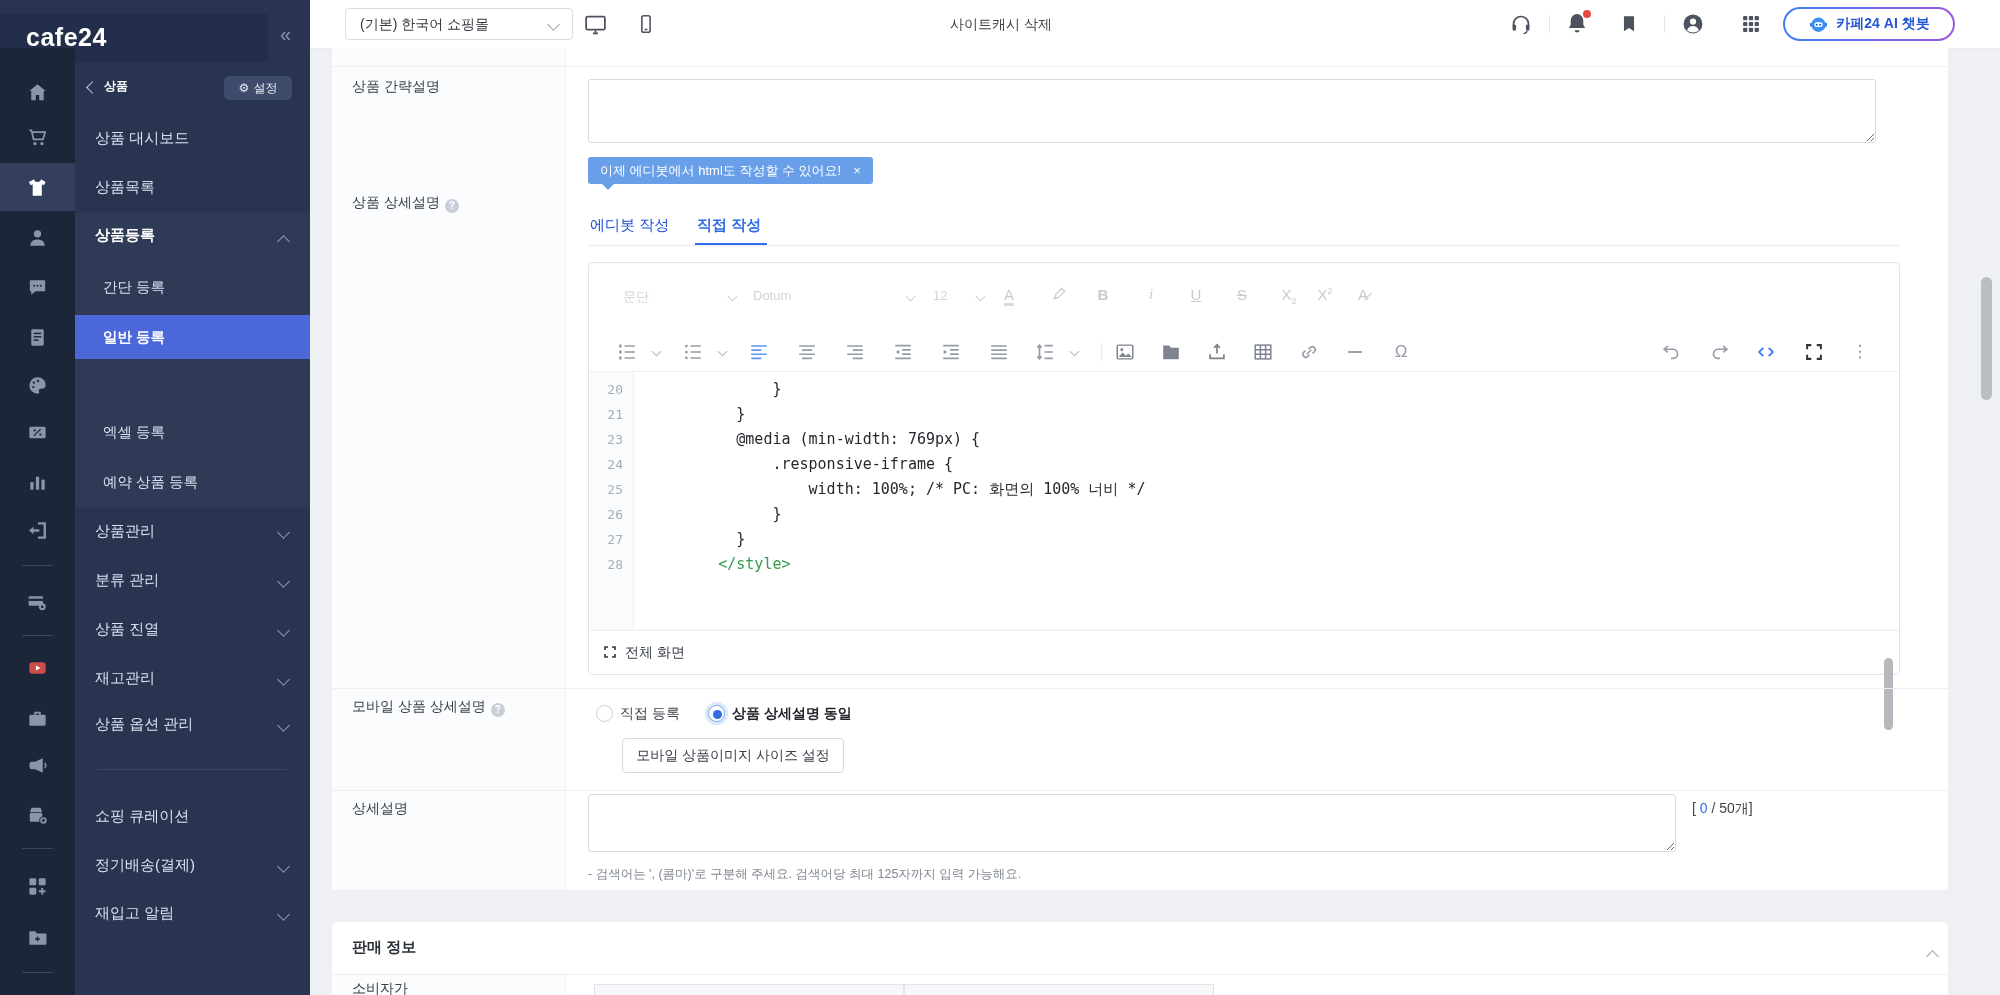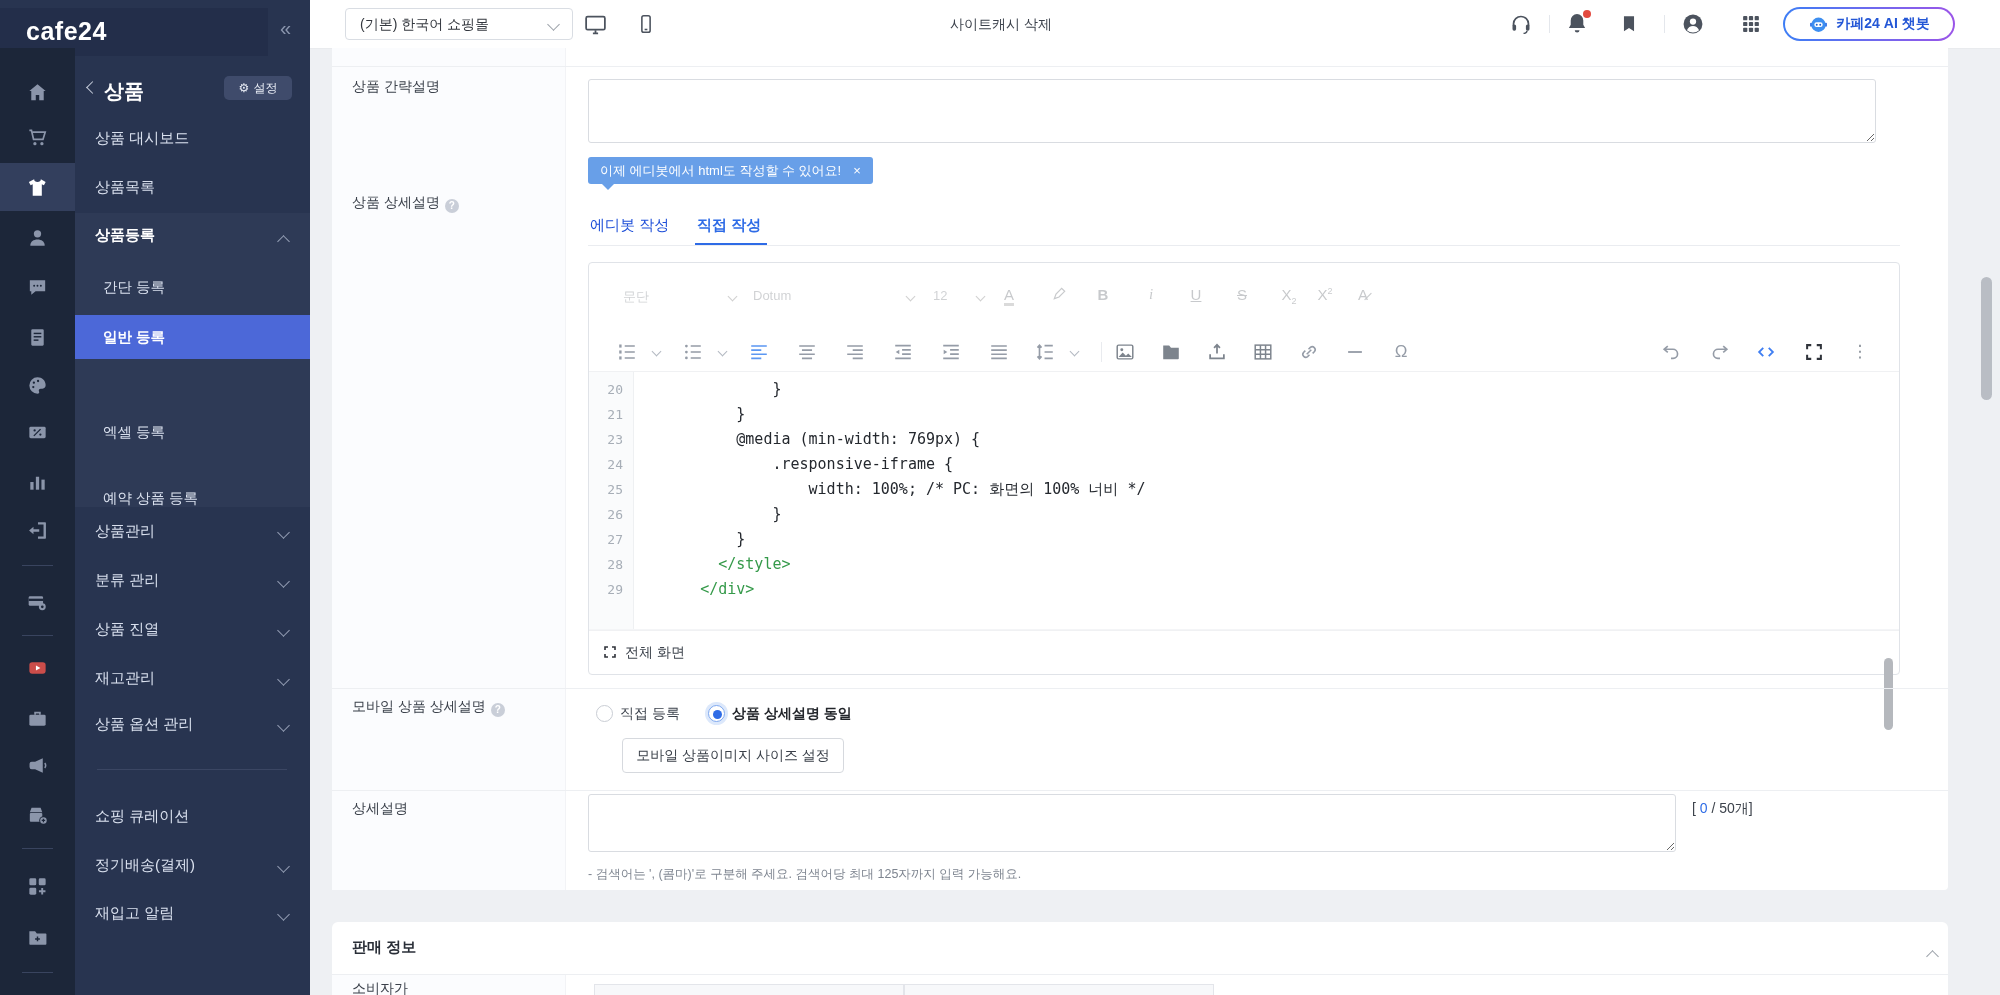--- a/index.html
+++ b/index.html
@@ -19,29 +19,29 @@
   .searchbox input{position:absolute;left:38px;top:3px;width:340px;height:24px;border:0;outline:0;font-size:14px;
                    font-family:"Liberation Sans",sans-serif;color:#333;background:transparent;}
   .searchbox input::placeholder{color:#b9bfc8;}
   .chatbot{left:1473px;top:7px;width:172px;height:34px;border:2px solid transparent;border-radius:18px;
            background:linear-gradient(#fff,#fff) padding-box,linear-gradient(90deg,#3d7ef5,#9b55e8) border-box;
            display:flex;align-items:center;justify-content:center;gap:7px;cursor:pointer;box-sizing:border-box;}
   .chatbot .lbl{font-size:14px;font-weight:700;color:#2457d6;}
   .bellbadge{width:8px;height:8px;border-radius:50%;background:#e34a3f;}
   
   .sidebar{left:0;top:0;width:310px;height:995px;background:#283450;}
-  .sbtop{left:0;top:8px;width:268px;height:48px;background:#232e4a;}
+  .sbtop{left:0;top:14px;width:268px;height:48px;background:#232e4a;}
   .logo{left:26px;top:9px;font-size:25px;font-weight:800;color:#fff;letter-spacing:.5px;}
   .collapse{left:280px;top:9px;font-size:20px;color:#8b96ae;cursor:pointer;}
   .rail{left:0;top:48px;width:75px;height:947px;background:#1c2639;}
   .rit{width:75px;height:44px;display:flex;align-items:center;justify-content:center;color:#8b95aa;cursor:pointer;}
   .rit svg{width:23px;height:23px;}
   .railactive{left:0;width:75px;height:48px;background:#333f5d;}
   .raildiv{left:22px;width:31px;height:1px;background:#39445f;}
-  .sbtitle{left:104px;top:78px;font-size:20px;font-weight:700;color:#fff;}
+  .sbtitle{left:104px;top:78px;font-size:12px;font-weight:700;color:#fff;}
   .setbtn{left:224px;top:76px;width:68px;height:24px;background:#3f4b6b;border-radius:5px;display:flex;
           align-items:center;justify-content:center;gap:4px;font-size:12px;color:#e7ebf4;cursor:pointer;}
   .grpbg{left:75px;top:213px;width:235px;height:294px;background:#2e3a56;}
   .activebg{left:75px;top:315px;width:235px;height:44px;background:#4c68d8;}
   .mi{left:75px;width:235px;height:44px;line-height:44px;font-size:15px;color:#d9e0ee;cursor:pointer;}
   .mi .txt{position:absolute;left:20px;}
   .mi.sub .txt{left:28px;font-size:14.5px;}
   .mi.grp .txt{font-weight:700;color:#fff;}
   .mi.active .txt{font-weight:600;color:#fff;}
   .mi .cv{position:absolute;right:22px;top:19px;border-color:#96a0b6;}
@@ -314,21 +314,21 @@
       </div>
     <div class="a mi sub" style="top:265px;">
         <span class="txt">간단 등록</span>
       </div>
     <div class="a mi sub active" style="top:315px;">
         <span class="txt">일반 등록</span>
       </div>
     <div class="a mi sub" style="top:410px;">
         <span class="txt">엑셀 등록</span>
       </div>
-    <div class="a mi sub" style="top:476px;">
+    <div class="a mi sub" style="top:460px;">
         <span class="txt">예약 상품 등록</span>
       </div>
     <div class="a mi" style="top:509px;">
         <span class="txt">상품관리</span>
         <span class="cv down"></span>
       </div>
     <div class="a mi" style="top:558px;">
         <span class="txt">분류 관리</span>
         <span class="cv down"></span>
       </div>
@@ -537,24 +537,20 @@
               <span class="ct">              }</span>
             </div>
           <div class="cl">
               <span class="ln">27</span>
               <span class="ct">          }</span>
             </div>
           <div class="cl">
               <span class="ln">28</span>
               <span class="ct g">        &lt;/style&gt;</span>
             </div>
-          <div class="cl">
-              <span class="ln">29</span>
-              <span class="ct g">      &lt;/div&gt;</span>
-            </div>
         </div>
         <div class="edscroll"></div>
       </div>
 
       <div class="fsrow">
         <svg class="a" style="left:13px;top:14px;width:16px;height:16px;" viewBox="0 0 24 24" fill="none" stroke="#30343b" stroke-width="2.4">
             <path d="M4.5 9V4.5H9M15 4.5h4.5V9M19.5 15v4.5H15M9 19.5H4.5V15"></path>
           </svg>
         <span class="txt">전체 화면</span>
       </div>

